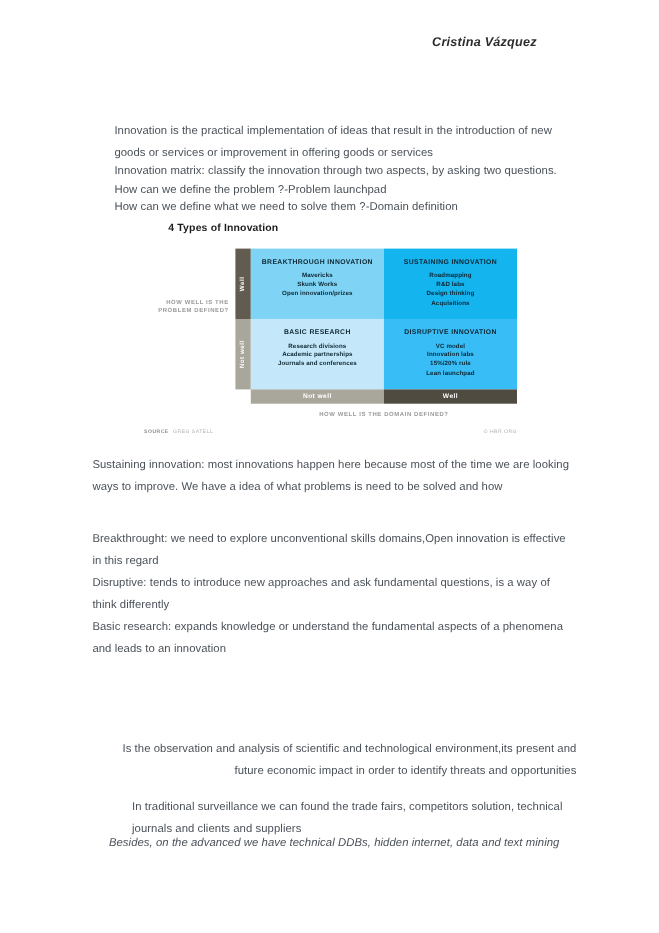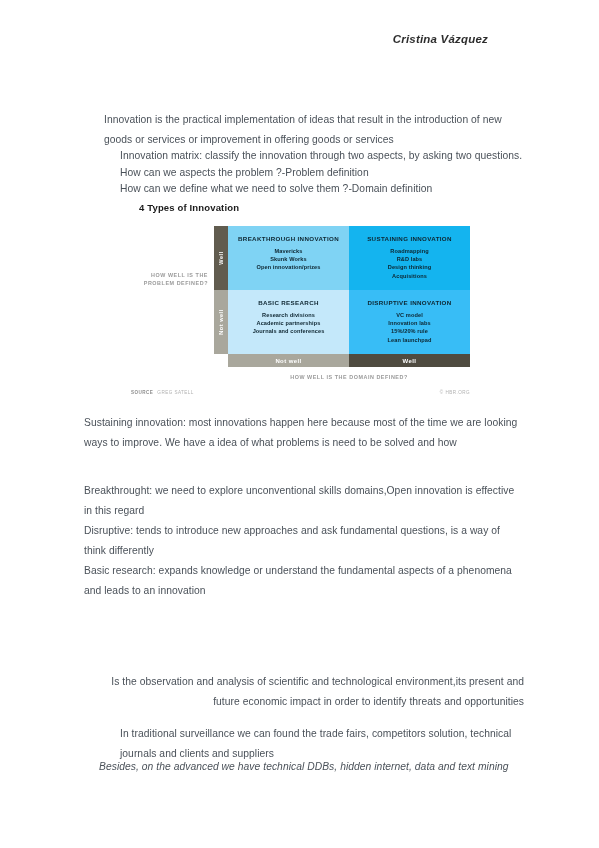--- a/index.html
+++ b/index.html
@@ -46,21 +46,21 @@
   .block.heading {
     color: #1f2933;
     font-weight: bold;
     letter-spacing: 0.1px;
     line-height: 17.5px;
   }
   .block p { margin: 0; }
 
   #intro-heading   { left: 104px; top: 66px;  width: 420px; }
   #intro-para      { left: 104px; top: 110px; width: 415px; }
-  #matrix-intro    { left: 120px; top: 148px; width: 420px; line-height: 16.5px; }
+  #matrix-intro    { left: 104px; top: 148px; width: 420px; line-height: 16.5px; }
 
   #sustaining-para { left: 84px;  top: 413px; width: 436px; }
   #breakthrough-para { left: 84px; top: 481px; width: 436px; }
   #disruptive-para { left: 84px;  top: 521px; width: 436px; }
   #basic-para      { left: 84px;  top: 561px; width: 436px; }
 
   #surv-heading    { left: 104px; top: 633px; width: 415px; }
   #surv-def        { left: 104px; top: 672px; width: 420px; text-align: right; }
   #surv-traditional{ left: 104px; top: 724px; width: 420px; margin-left: 16px; }
   #surv-advanced   { left: 99px; top: 757px; width: 430px; font-style: italic; }
@@ -70,21 +70,21 @@
     position: absolute;
     left: 128px;
     top: 202px;
     width: 342px;
   }
   .fig-title {
     font-size: 9.5px;
     font-weight: bold;
     color: #1b1b1b;
     letter-spacing: 0.15px;
-    margin-left: 11px;
+    margin-left: 25px;
     margin-bottom: 13px;
   }
   .fig-body {
     position: relative;
     display: flex;
     align-items: flex-start;
   }
   .y-axis-label {
     width: 80px;
     padding-top: 45px;
@@ -202,21 +202,21 @@
 
 <div class="page">
 
   <div class="doc-header">Cristina Vázquez</div>
 
 
   <div class="block" id="intro-para">Innovation is the practical implementation of ideas that result in the introduction of new goods or services or improvement in offering goods or services</div>
 
   <div class="block" id="matrix-intro">
     <p>Innovation matrix: classify the innovation through two aspects, by asking two questions.</p>
-    <p>How can we aspects the problem ?-Problem definition</p>
+    <p>How can we define the problem ?-Problem launchpad</p>
     <p>How can we define what we need to solve them ?-Domain definition</p>
   </div>
 
   <div class="figure">
 
     <div class="fig-title">4 Types of Innovation</div>
 
     <div class="fig-body">
 
       <div class="y-axis-label">HOW WELL IS THE PROBLEM DEFINED?</div>

